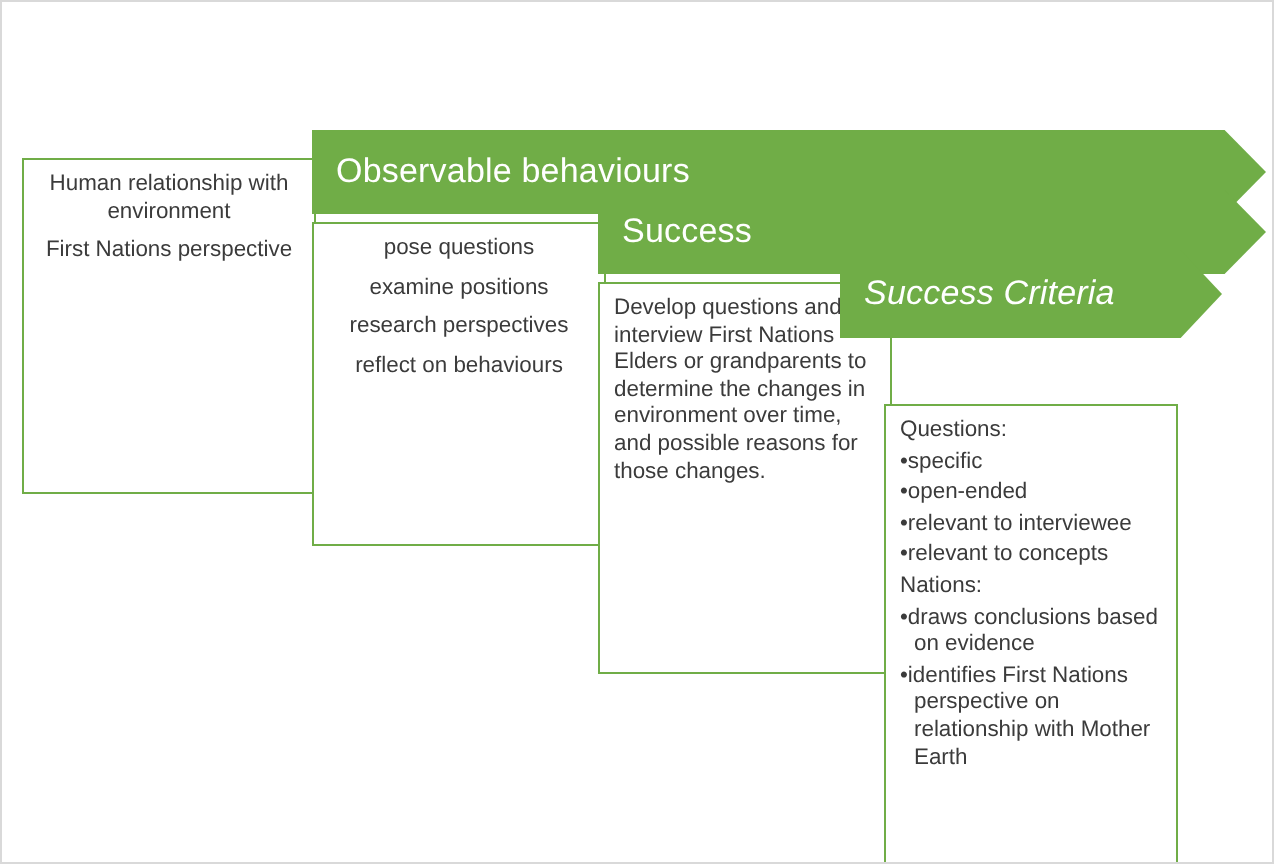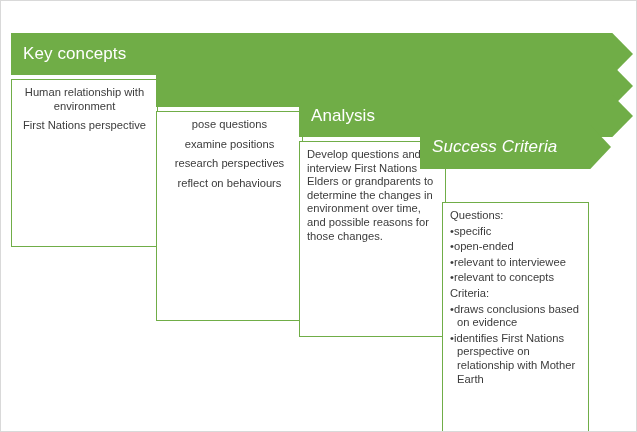--- a/index.html
+++ b/index.html
@@ -80,63 +80,59 @@
   }
   .plain-line {
     margin: 0 0 2px 0;
   }
 </style>
 </head>
 <body>
 
 <div id="canvas">
 
-  <div class="chevron" style="left:10px; top:32px; width:622px; height:42px; background:transparent;">
-    <div class="chevron-body" style="width:576px;"></div>
-    <div class="chevron-head" style="left:576px;"></div>
-    <div class="chevron-title">Key concepts</div>
-  </div>
 
   <div class="contentbox" style="left:10px; top:78px; width:147px; height:168px;">
     <p class="para">Human relationship with environment</p>
     <p class="para">First Nations perspective</p>
   </div>
 
   <div class="chevron" style="left:155px; top:64px; width:477px; height:42px; background:transparent;">
     <div class="chevron-body" style="width:431px;"></div>
     <div class="chevron-head" style="left:431px;"></div>
+    <div class="chevron-title">Observable behaviours</div>
   </div>
 
-  <div class="contentbox" style="left:155px; top:110px; width:147px; height:210px;">
+  <div class="contentbox" style="left:155px; top:110px; width:147px; height:162px;">
     <p class="para">pose questions</p>
     <p class="para">examine positions</p>
     <p class="para">research perspectives</p>
     <p class="para">reflect on behaviours</p>
   </div>
 
   <div class="chevron" style="left:298px; top:94px; width:334px; height:42px; background:transparent;">
     <div class="chevron-body" style="width:288px;"></div>
     <div class="chevron-head" style="left:288px;"></div>
-    <div class="chevron-title">Analysis</div>
+    <div class="chevron-title">Success</div>
   </div>
 
   <div class="contentbox" style="left:298px; top:140px; width:147px; height:196px;">
     <p class="para-tight">Develop questions and interview First Nations Elders or grandparents to determine the changes in environment over time, and possible reasons for those changes.</p>
   </div>
 
   <div class="chevron" style="left:419px; top:124px; width:191px; height:44px; background:transparent;font-style:italic;">
     <div class="chevron-body" style="width:145px;"></div>
     <div class="chevron-head" style="left:145px;"></div>
     <div class="chevron-title">Success Criteria</div>
   </div>
 
   <div class="contentbox" style="left:441px; top:170px; width:147px; height:284px;margin-top:31px;">
     <p class="plain-line">Questions:</p>
     <p class="bullet-line">•<span>specific</span></p>
     <p class="bullet-line">•<span>open-ended</span></p>
     <p class="bullet-line">•<span>relevant to interviewee</span></p>
     <p class="bullet-line">•<span>relevant to concepts</span></p>
-    <p class="plain-line">Criteria:</p>
+    <p class="plain-line">Nations:</p>
     <p class="bullet-line">•<span>draws conclusions based on evidence</span></p>
     <p class="bullet-line">•<span>identifies First Nations perspective on relationship with Mother Earth</span></p>
   </div>
 
 </div>
 
 </body></html>

